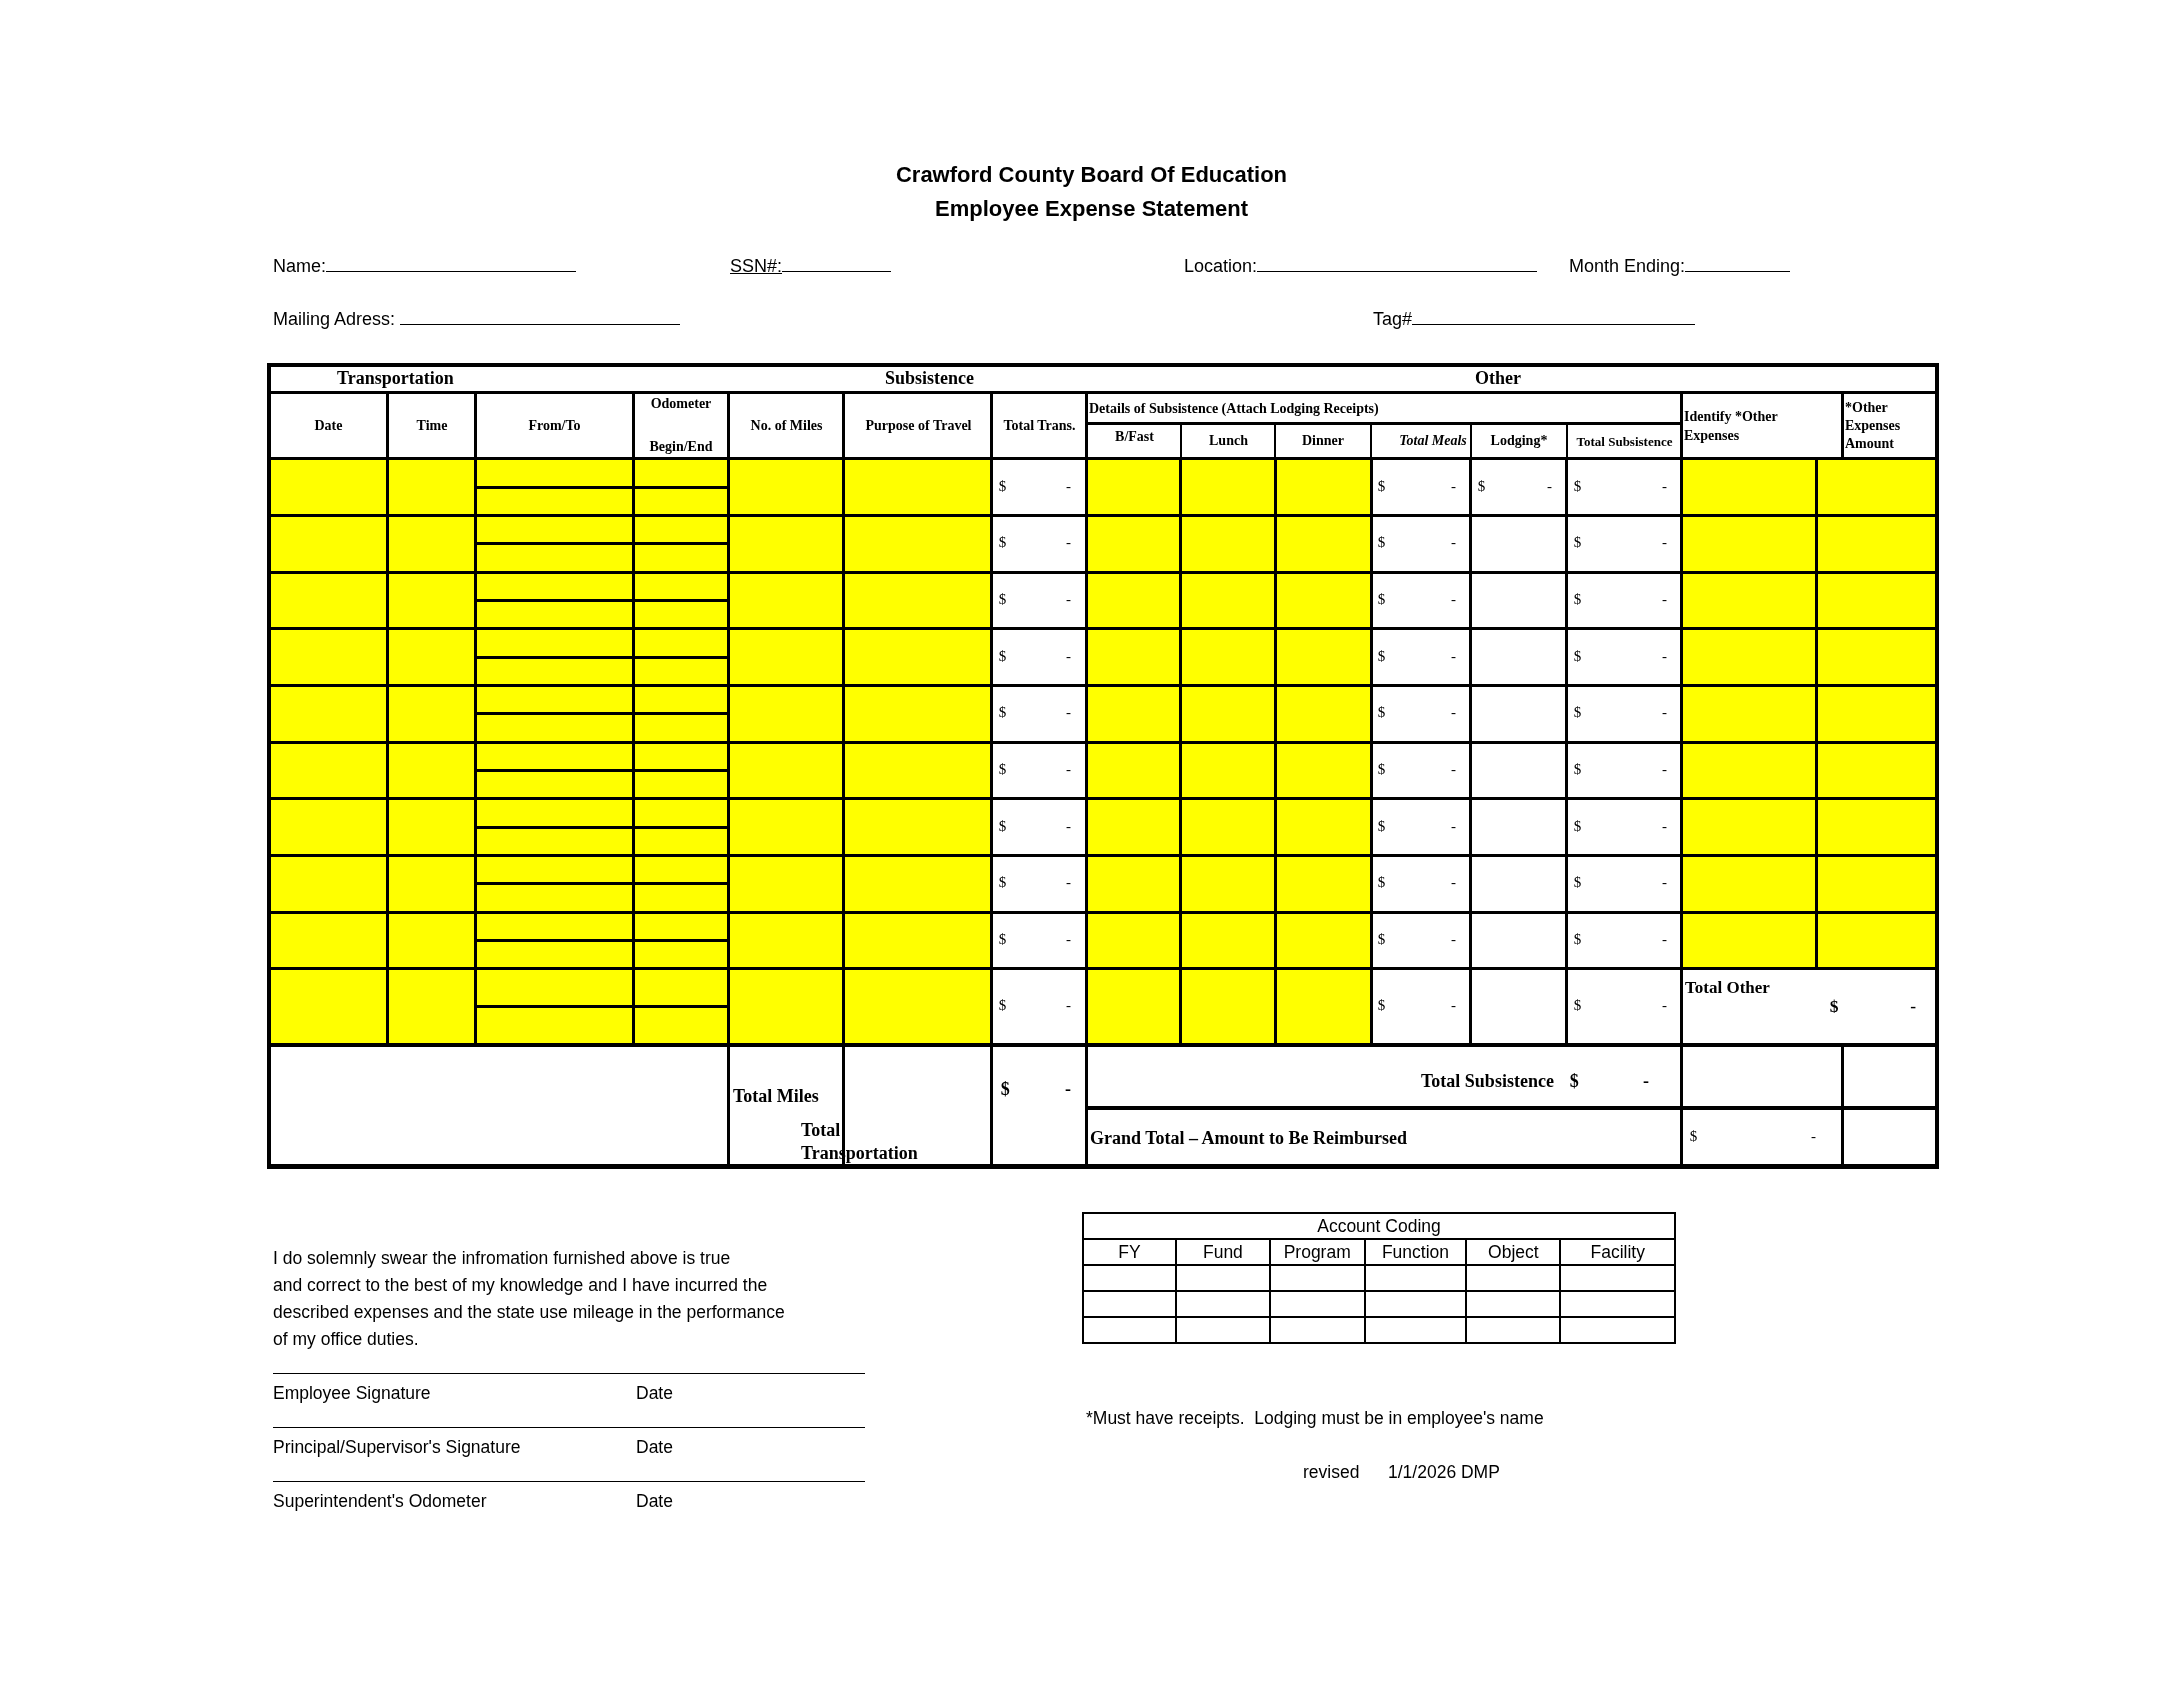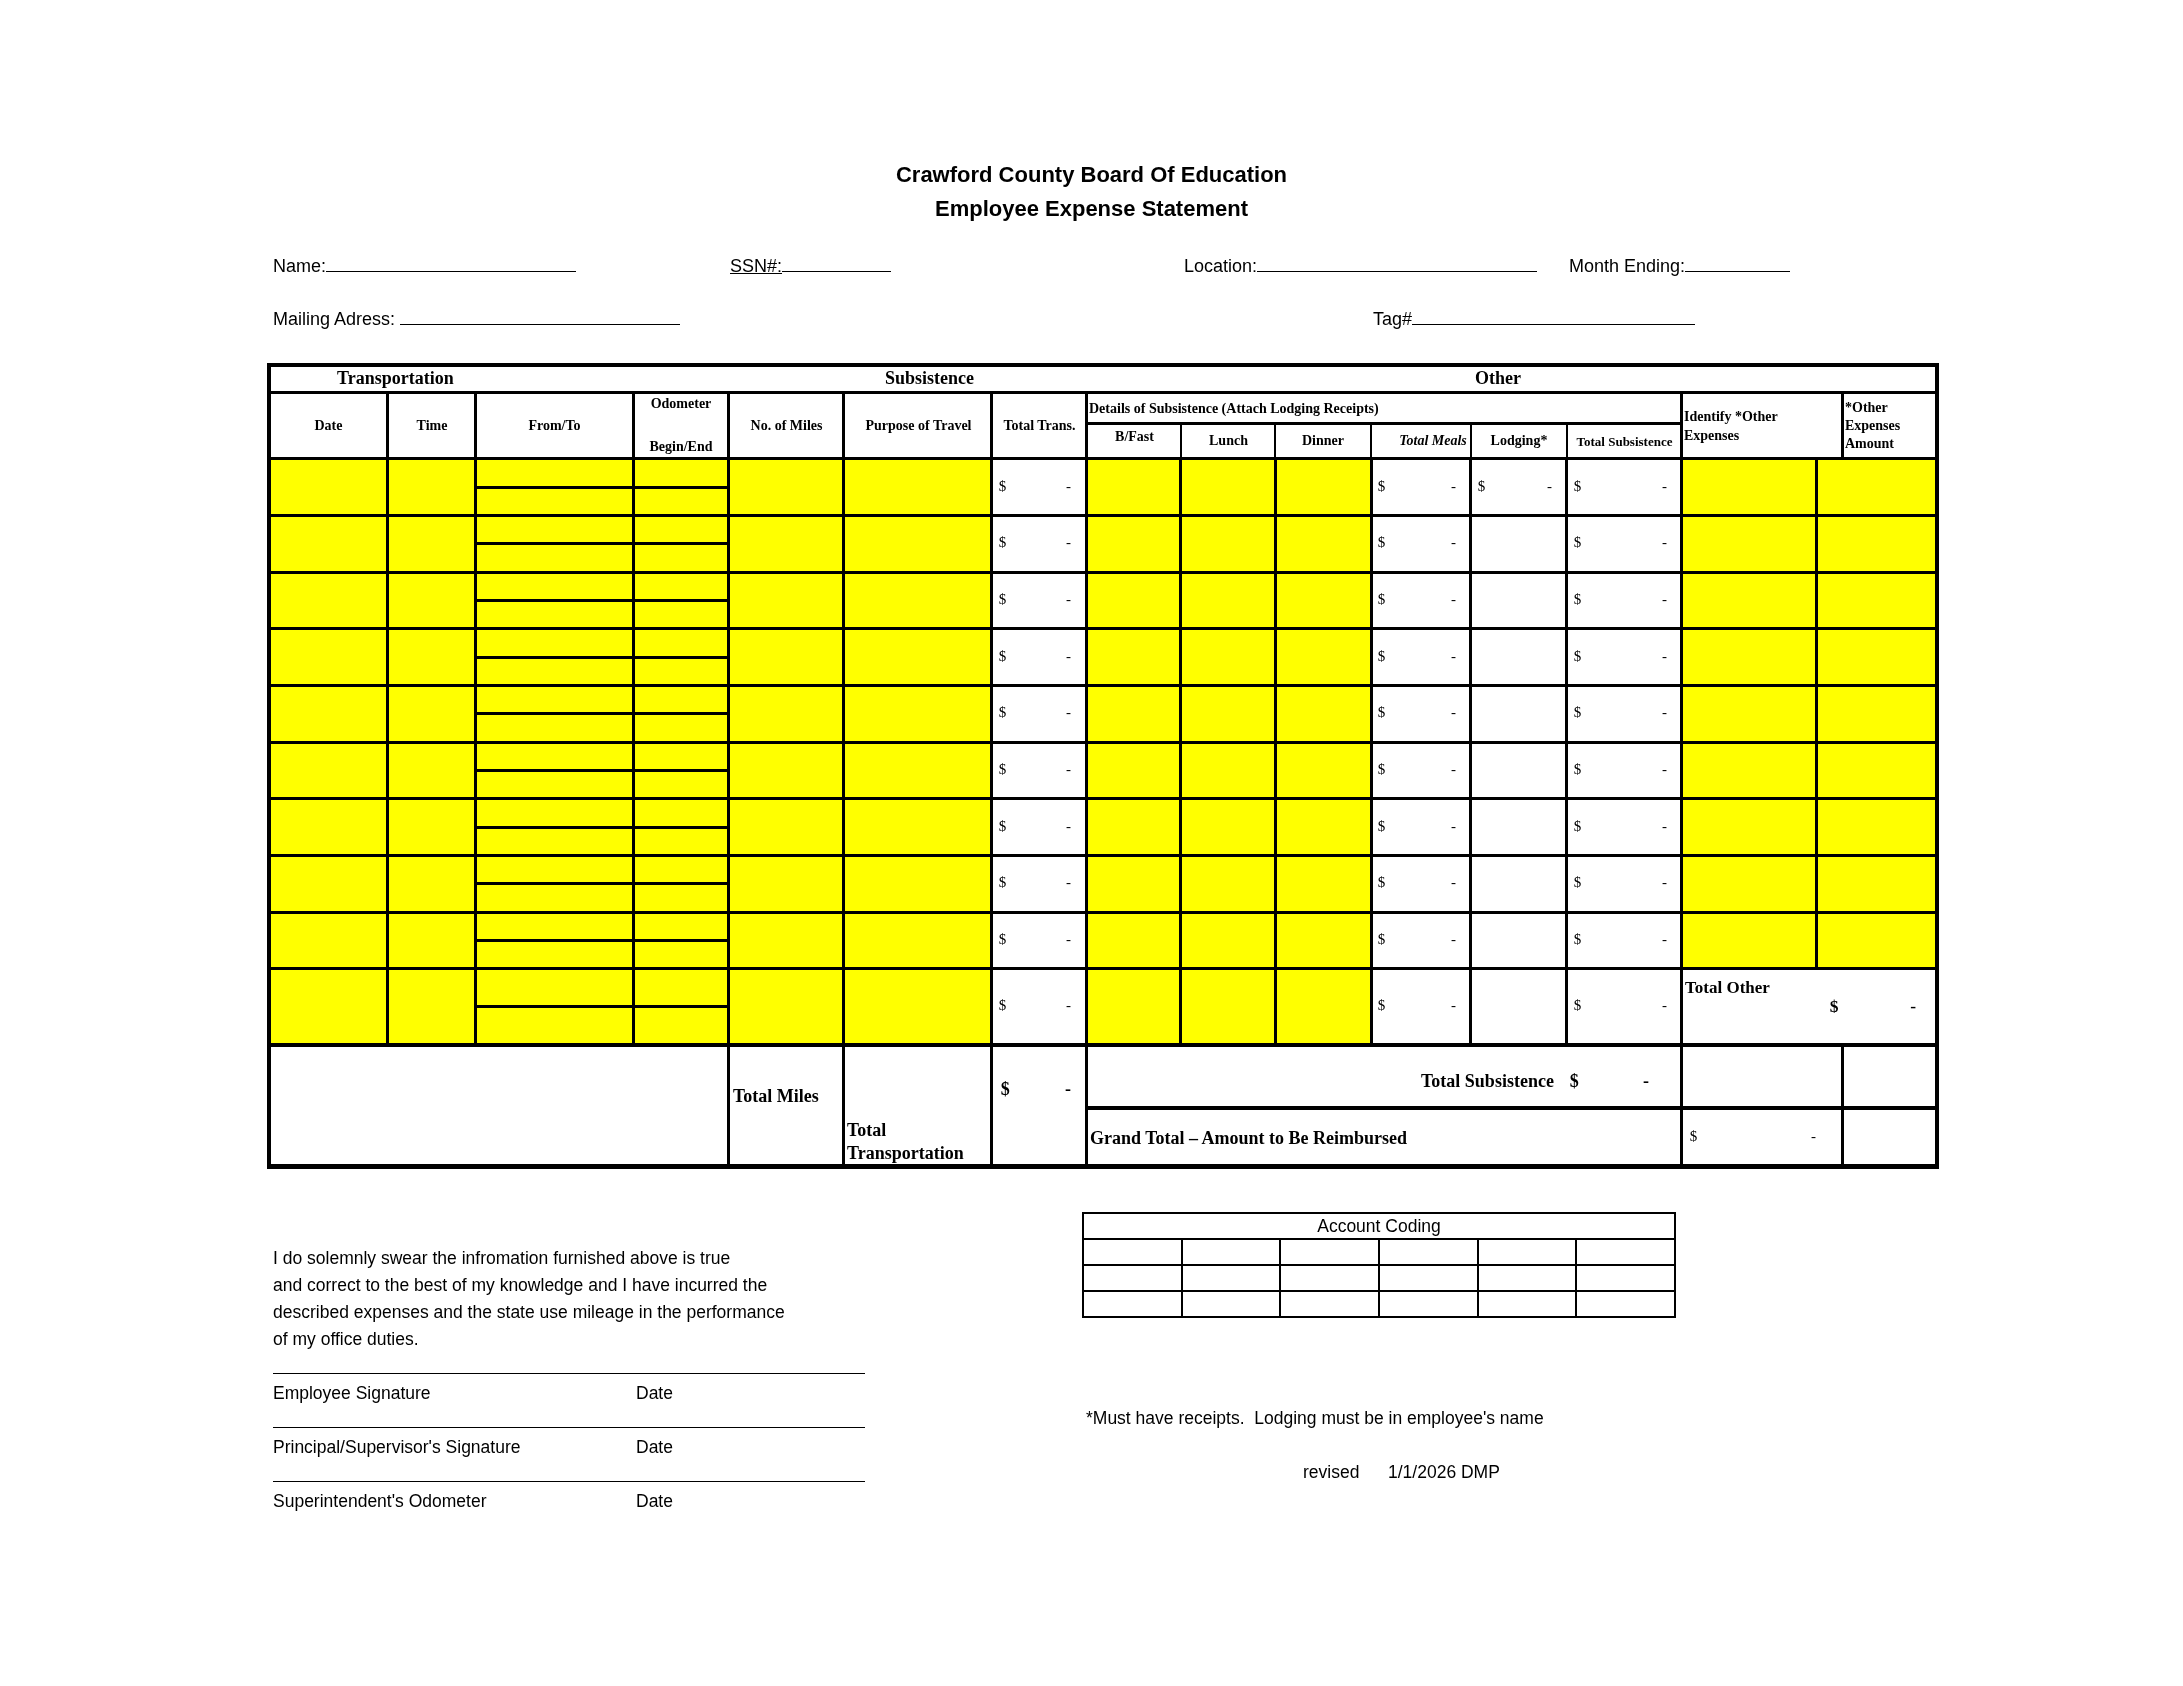--- a/index.html
+++ b/index.html
@@ -414,21 +414,21 @@
     <div class="vline" style="left: 727px; top: 1044px; width: 2.7px; height: 121px;"></div>
     <div class="vline" style="left: 842px; top: 1044px; width: 2.7px; height: 121px;"></div>
     <div class="vline" style="left: 990px; top: 1044px; width: 2.7px; height: 121px;"></div>
     <div class="vline" style="left: 1085px; top: 1044px; width: 2.7px; height: 121px;"></div>
     <div class="vline" style="left: 1680px; top: 1044px; width: 2.7px; height: 121px;"></div>
     <div class="vline" style="left: 1841px; top: 1044px; width: 2.7px; height: 121px;"></div>
     <div class="hline" style="left: 1086px; top: 1106px; width: 851px; height: 4px;"></div>
   </div>
 
 <div class="abs foot" style="left:733px; top:1086px;">Total Miles</div>
-<div class="abs foot" style="left:847px; top:1119px; line-height:23px;font-family:Liberation Serif, serif;">
+<div class="abs foot" style="left:801px; top:1119px; line-height:23px;font-family:Liberation Serif, serif;">
   <div>Total</div>
   <div>Transportation</div>
 </div>
 <div class="abs money" style="left:994px; top:1079px; width:92px; height:27px; font-weight:bold; font-size:18px;">
   <span class="d">$</span>
     <span class="z">-</span>
 </div>
 <div class="abs foot" style="left:1421px; top:1071px; white-space:nowrap;">Total Subsistence</div>
 <div class="abs money" style="left:1563px; top:1071px; width:101px; height:27px; font-weight:bold; font-size:18px;">
   <span class="d">$</span>
@@ -458,20 +458,28 @@
 <div class="abs" style="left:273px; top:1481px; width:592px; height:1.3px; background:#000;"></div>
 <div class="abs body-text" style="left:273px; top:1488px;">Superintendent's Odometer</div>
 <div class="abs body-text" style="left:636px; top:1488px;">Date</div>
 
 <table class="acct">
   <tbody>
       <tr>
         <td colspan="6">Account Coding</td>
       </tr>
   <tr>
+    <td style="width:94px;">FY</td>
+    <td style="width:94px;">Fund</td>
+    <td style="width:94px;">Program</td>
+    <td style="width:101px;">Function</td>
+    <td style="width:94px;">Object</td>
+    <td style="width:115px;">Facility</td>
+  </tr>
+  <tr>
         <td></td>
         <td></td>
         <td></td>
         <td></td>
         <td></td>
         <td></td>
       </tr>
   <tr>
         <td></td>
         <td></td>

